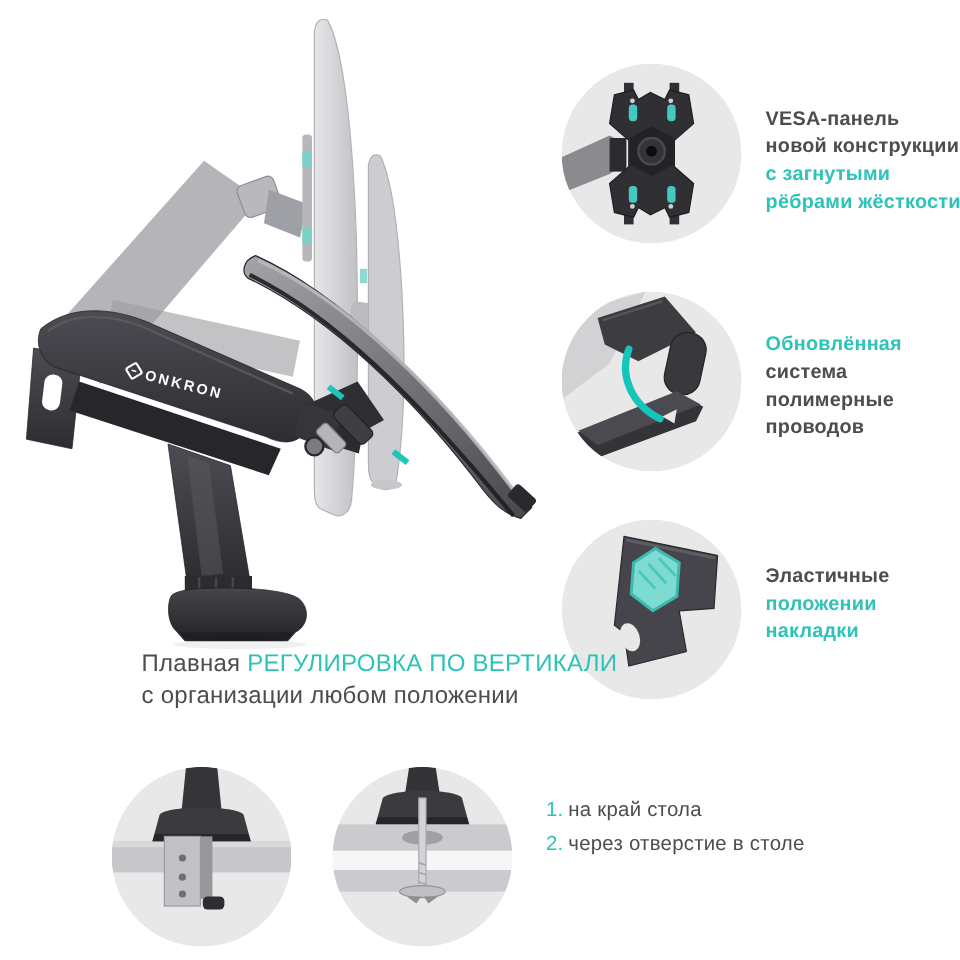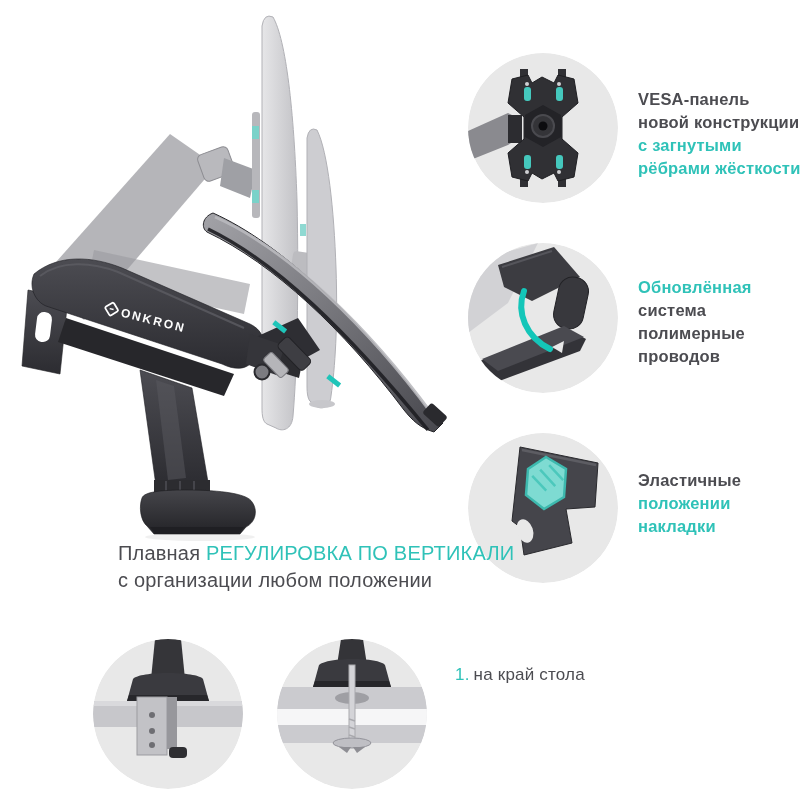--- a/index.html
+++ b/index.html
@@ -233,13 +233,16 @@
       <path d="M62,108 L70,114 L74,108 Z" fill="#8e8e94"></path>
       <path d="M88,108 L80,114 L76,108 Z" fill="#8e8e94"></path>
     </g>
   </svg>
 </div>
 
 <div class="install">
   <div class="nowrap">
     <span class="num">1.</span><span>на край стола</span>
   </div>
+  <div class="nowrap">
+    <span class="num">2.</span><span>через отверстие в столе</span>
+  </div>
 </div>
 
 </body></html>

